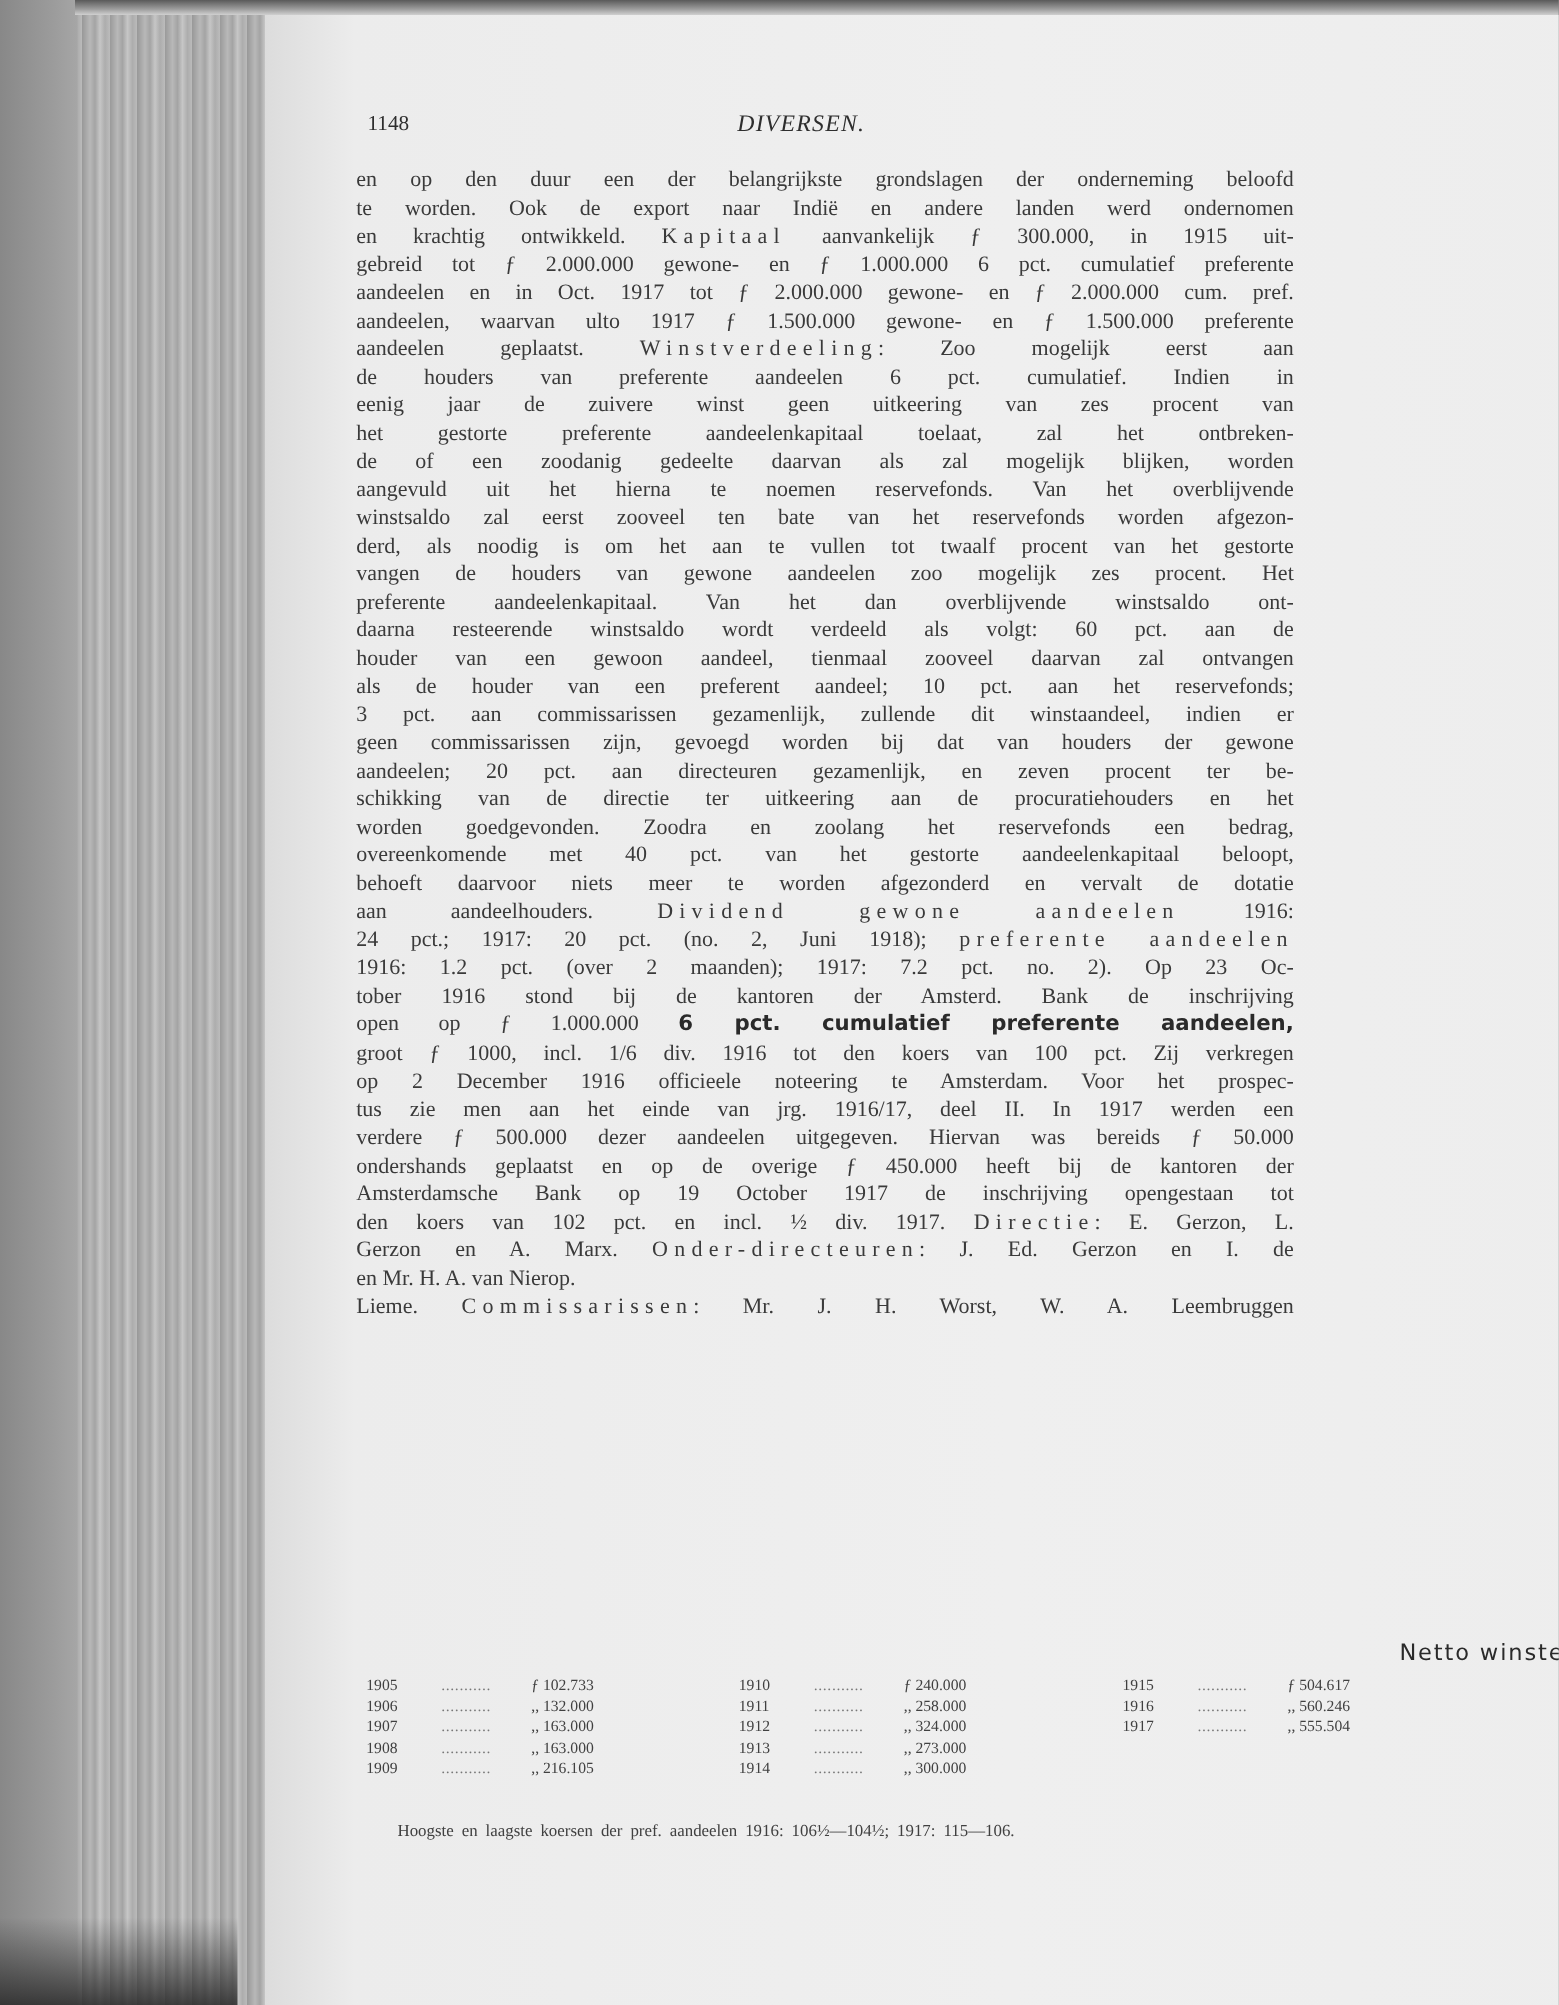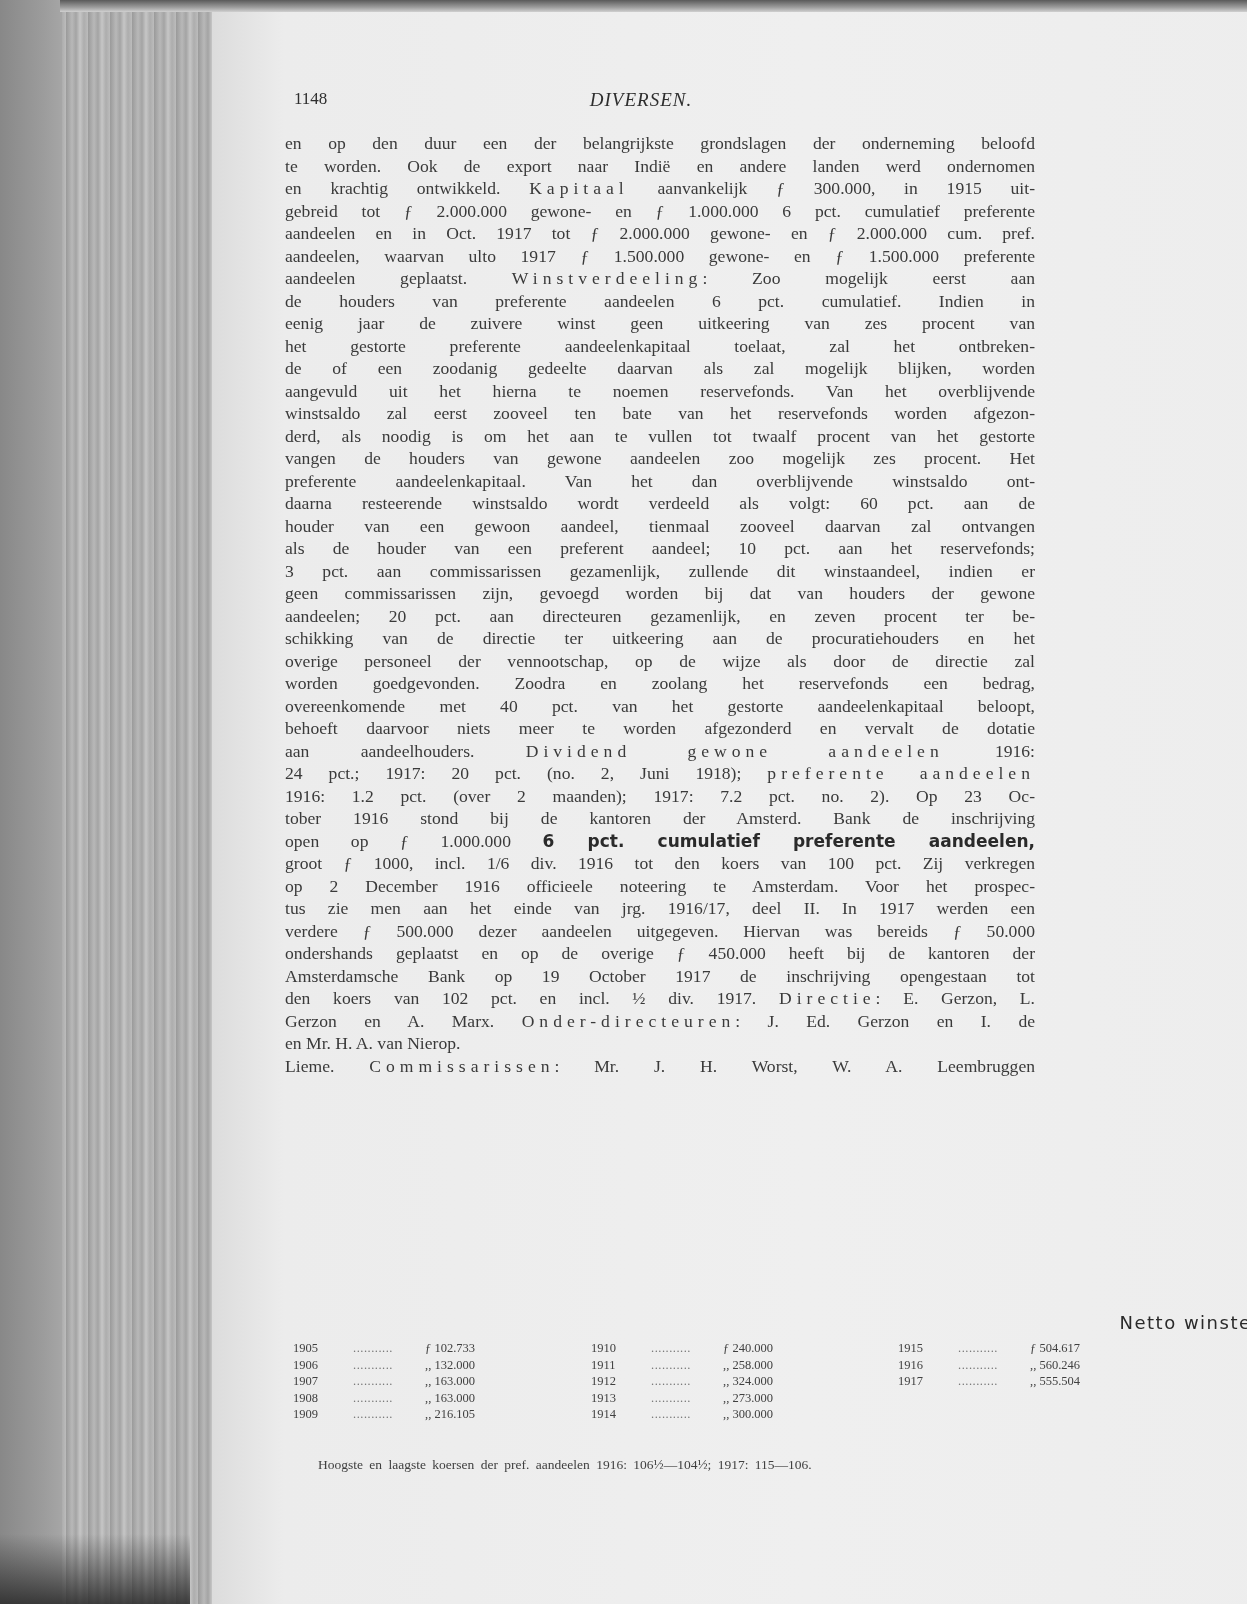--- a/index.html
+++ b/index.html
@@ -105,21 +105,20 @@
       <span class="line"><span>derd, als noodig is om het aan te vullen tot twaalf procent van het gestorte</span></span>
       <span class="line"><span>vangen de houders van gewone aandeelen zoo mogelijk zes procent. Het</span></span>
       <span class="line"><span>preferente aandeelenkapitaal. Van het dan overblijvende winstsaldo ont-</span></span>
       <span class="line"><span>daarna resteerende winstsaldo wordt verdeeld als volgt: 60 pct. aan de</span></span>
       <span class="line"><span>houder van een gewoon aandeel, tienmaal zooveel daarvan zal ontvangen</span></span>
       <span class="line"><span>als de houder van een preferent aandeel; 10 pct. aan het reservefonds;</span></span>
       <span class="line"><span>3 pct. aan commissarissen gezamenlijk, zullende dit winstaandeel, indien er</span></span>
       <span class="line"><span>geen commissarissen zijn, gevoegd worden bij dat van houders der gewone</span></span>
       <span class="line"><span>aandeelen; 20 pct. aan directeuren gezamenlijk, en zeven procent ter be-</span></span>
       <span class="line"><span>schikking van de directie ter uitkeering aan de procuratiehouders en het</span></span>
-      <span class="line"><span>overige personeel der vennootschap, op de wijze als door de directie zal</span></span>
       <span class="line"><span>worden goedgevonden. Zoodra en zoolang het reservefonds een bedrag,</span></span>
       <span class="line"><span>overeenkomende met 40 pct. van het gestorte aandeelenkapitaal beloopt,</span></span>
       <span class="line"><span>behoeft daarvoor niets meer te worden afgezonderd en vervalt de dotatie</span></span>
       <span class="line"><span>aan aandeelhouders. </span><span class="spaced">Dividend gewone aandeelen</span><span> 1916:</span></span>
       <span class="line"><span>24 pct.; 1917: 20 pct. (no. 2, Juni 1918); </span><span class="spaced">preferente aandeelen</span></span>
       <span class="line"><span>1916: 1.2 pct. (over 2 maanden); 1917: 7.2 pct. no. 2). Op 23 Oc-</span></span>
       <span class="line"><span>tober 1916 stond bij de kantoren der Amsterd. Bank de inschrijving</span></span>
       <span class="line"><span>open op ƒ 1.000.000 </span><span class="bold-sans">6 pct. cumulatief preferente aandeelen,</span></span>
       <span class="line"><span>groot ƒ 1000, incl. 1/6 div. 1916 tot den koers van 100 pct. Zij verkregen</span></span>
       <span class="line"><span>op 2 December 1916 officieele noteering te Amsterdam. Voor het prospec-</span></span>

